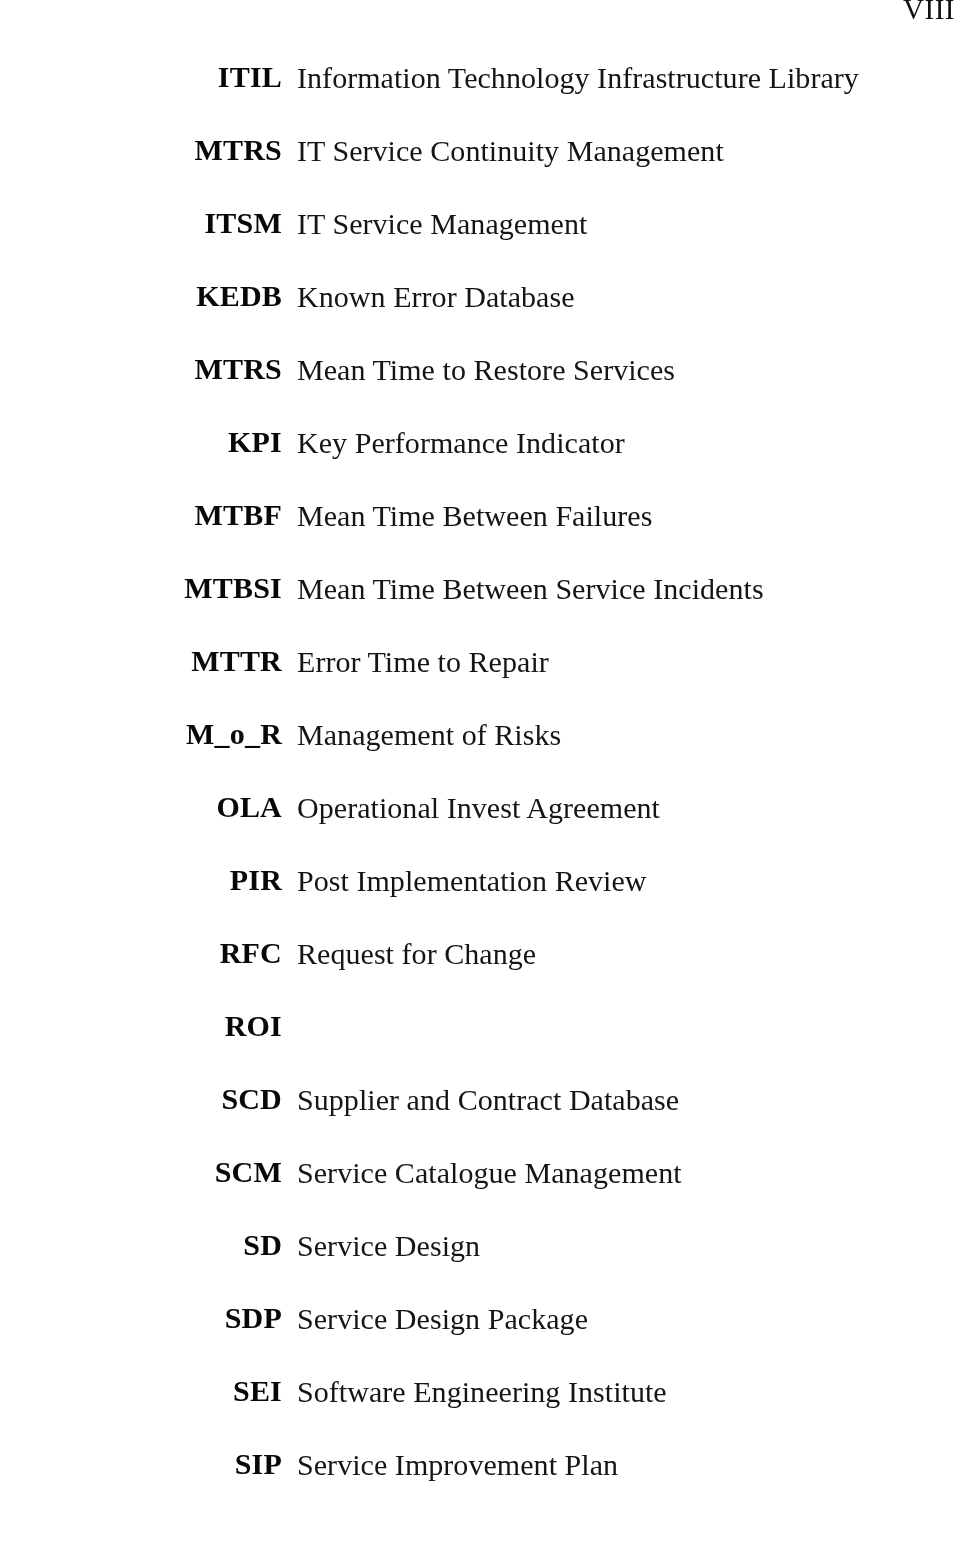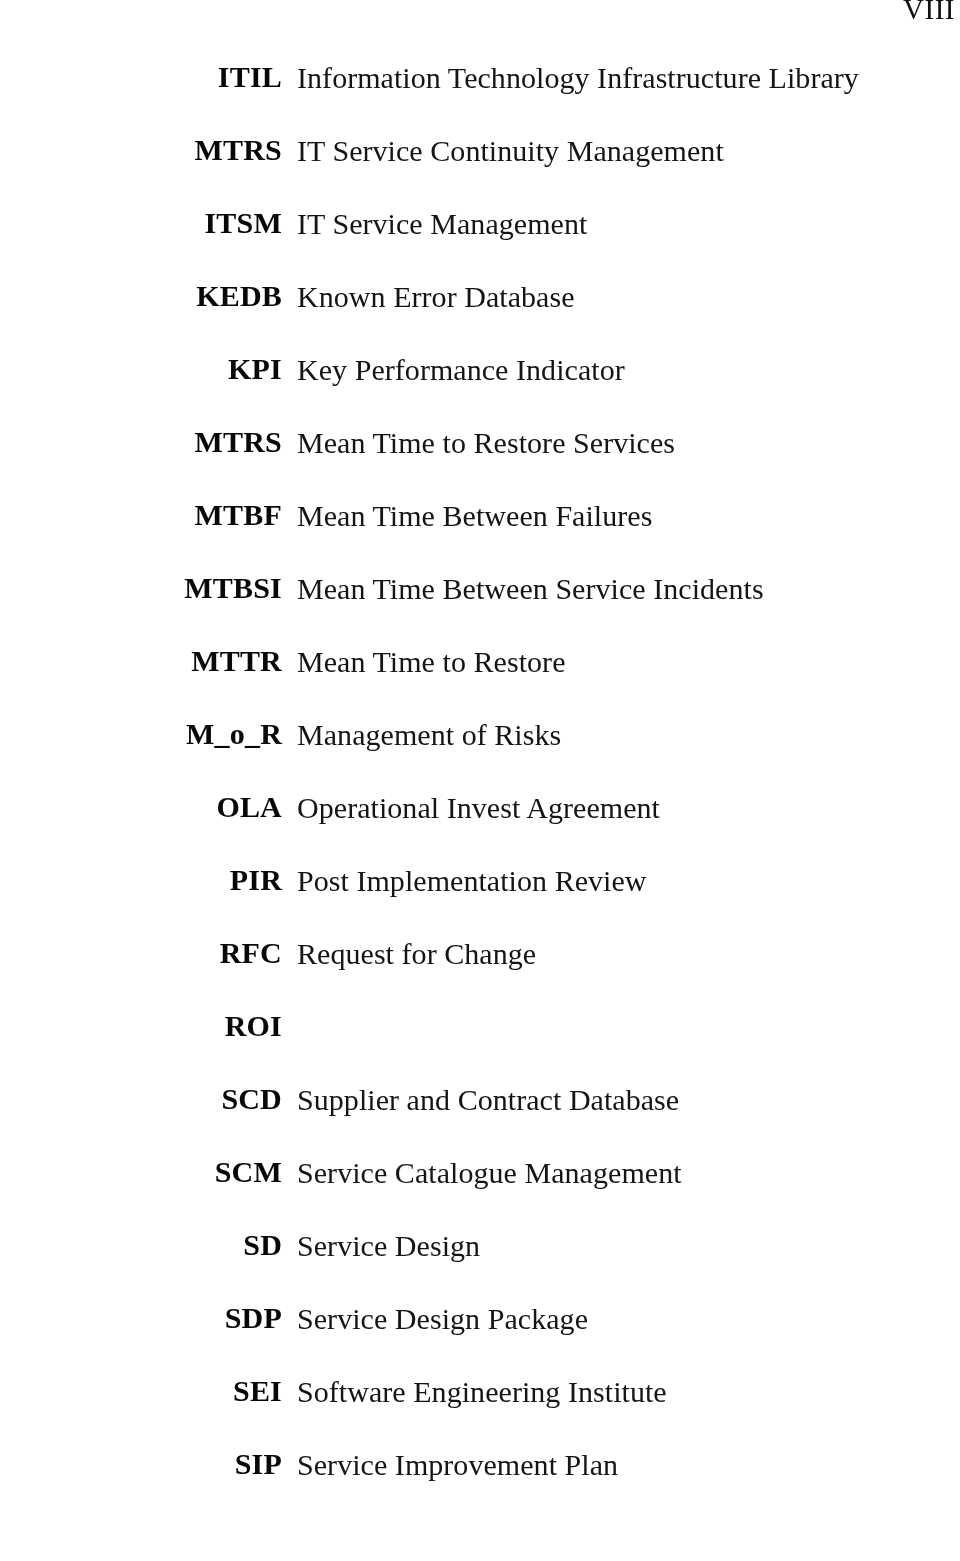--- a/index.html
+++ b/index.html
@@ -91,42 +91,42 @@
     <div class="term">ITSM</div>
     <div class="definition">IT Service Management</div>
   </div>
 
   <div class="entry">
     <div class="term">KEDB</div>
     <div class="definition">Known Error Database</div>
   </div>
 
   <div class="entry">
-    <div class="term">KPI</div>
-    <div class="definition">Key Performance Indicator</div>
+    <div class="term">MTRS</div>
+    <div class="definition">Mean Time to Restore Services</div>
   </div>
 
   <div class="entry">
-    <div class="term">MTRS</div>
-    <div class="definition">Mean Time to Restore Services</div>
+    <div class="term">KPI</div>
+    <div class="definition">Key Performance Indicator</div>
   </div>
 
   <div class="entry">
     <div class="term">MTBF</div>
     <div class="definition">Mean Time Between Failures</div>
   </div>
 
   <div class="entry">
     <div class="term">MTBSI</div>
     <div class="definition">Mean Time Between Service Incidents</div>
   </div>
 
   <div class="entry">
     <div class="term">MTTR</div>
-    <div class="definition">Mean Time to Restore</div>
+    <div class="definition">Error Time to Repair</div>
   </div>
 
   <div class="entry">
     <div class="term">M_o_R</div>
     <div class="definition">Management of Risks</div>
   </div>
 
 
   <div class="entry">
     <div class="term">OLA</div>

